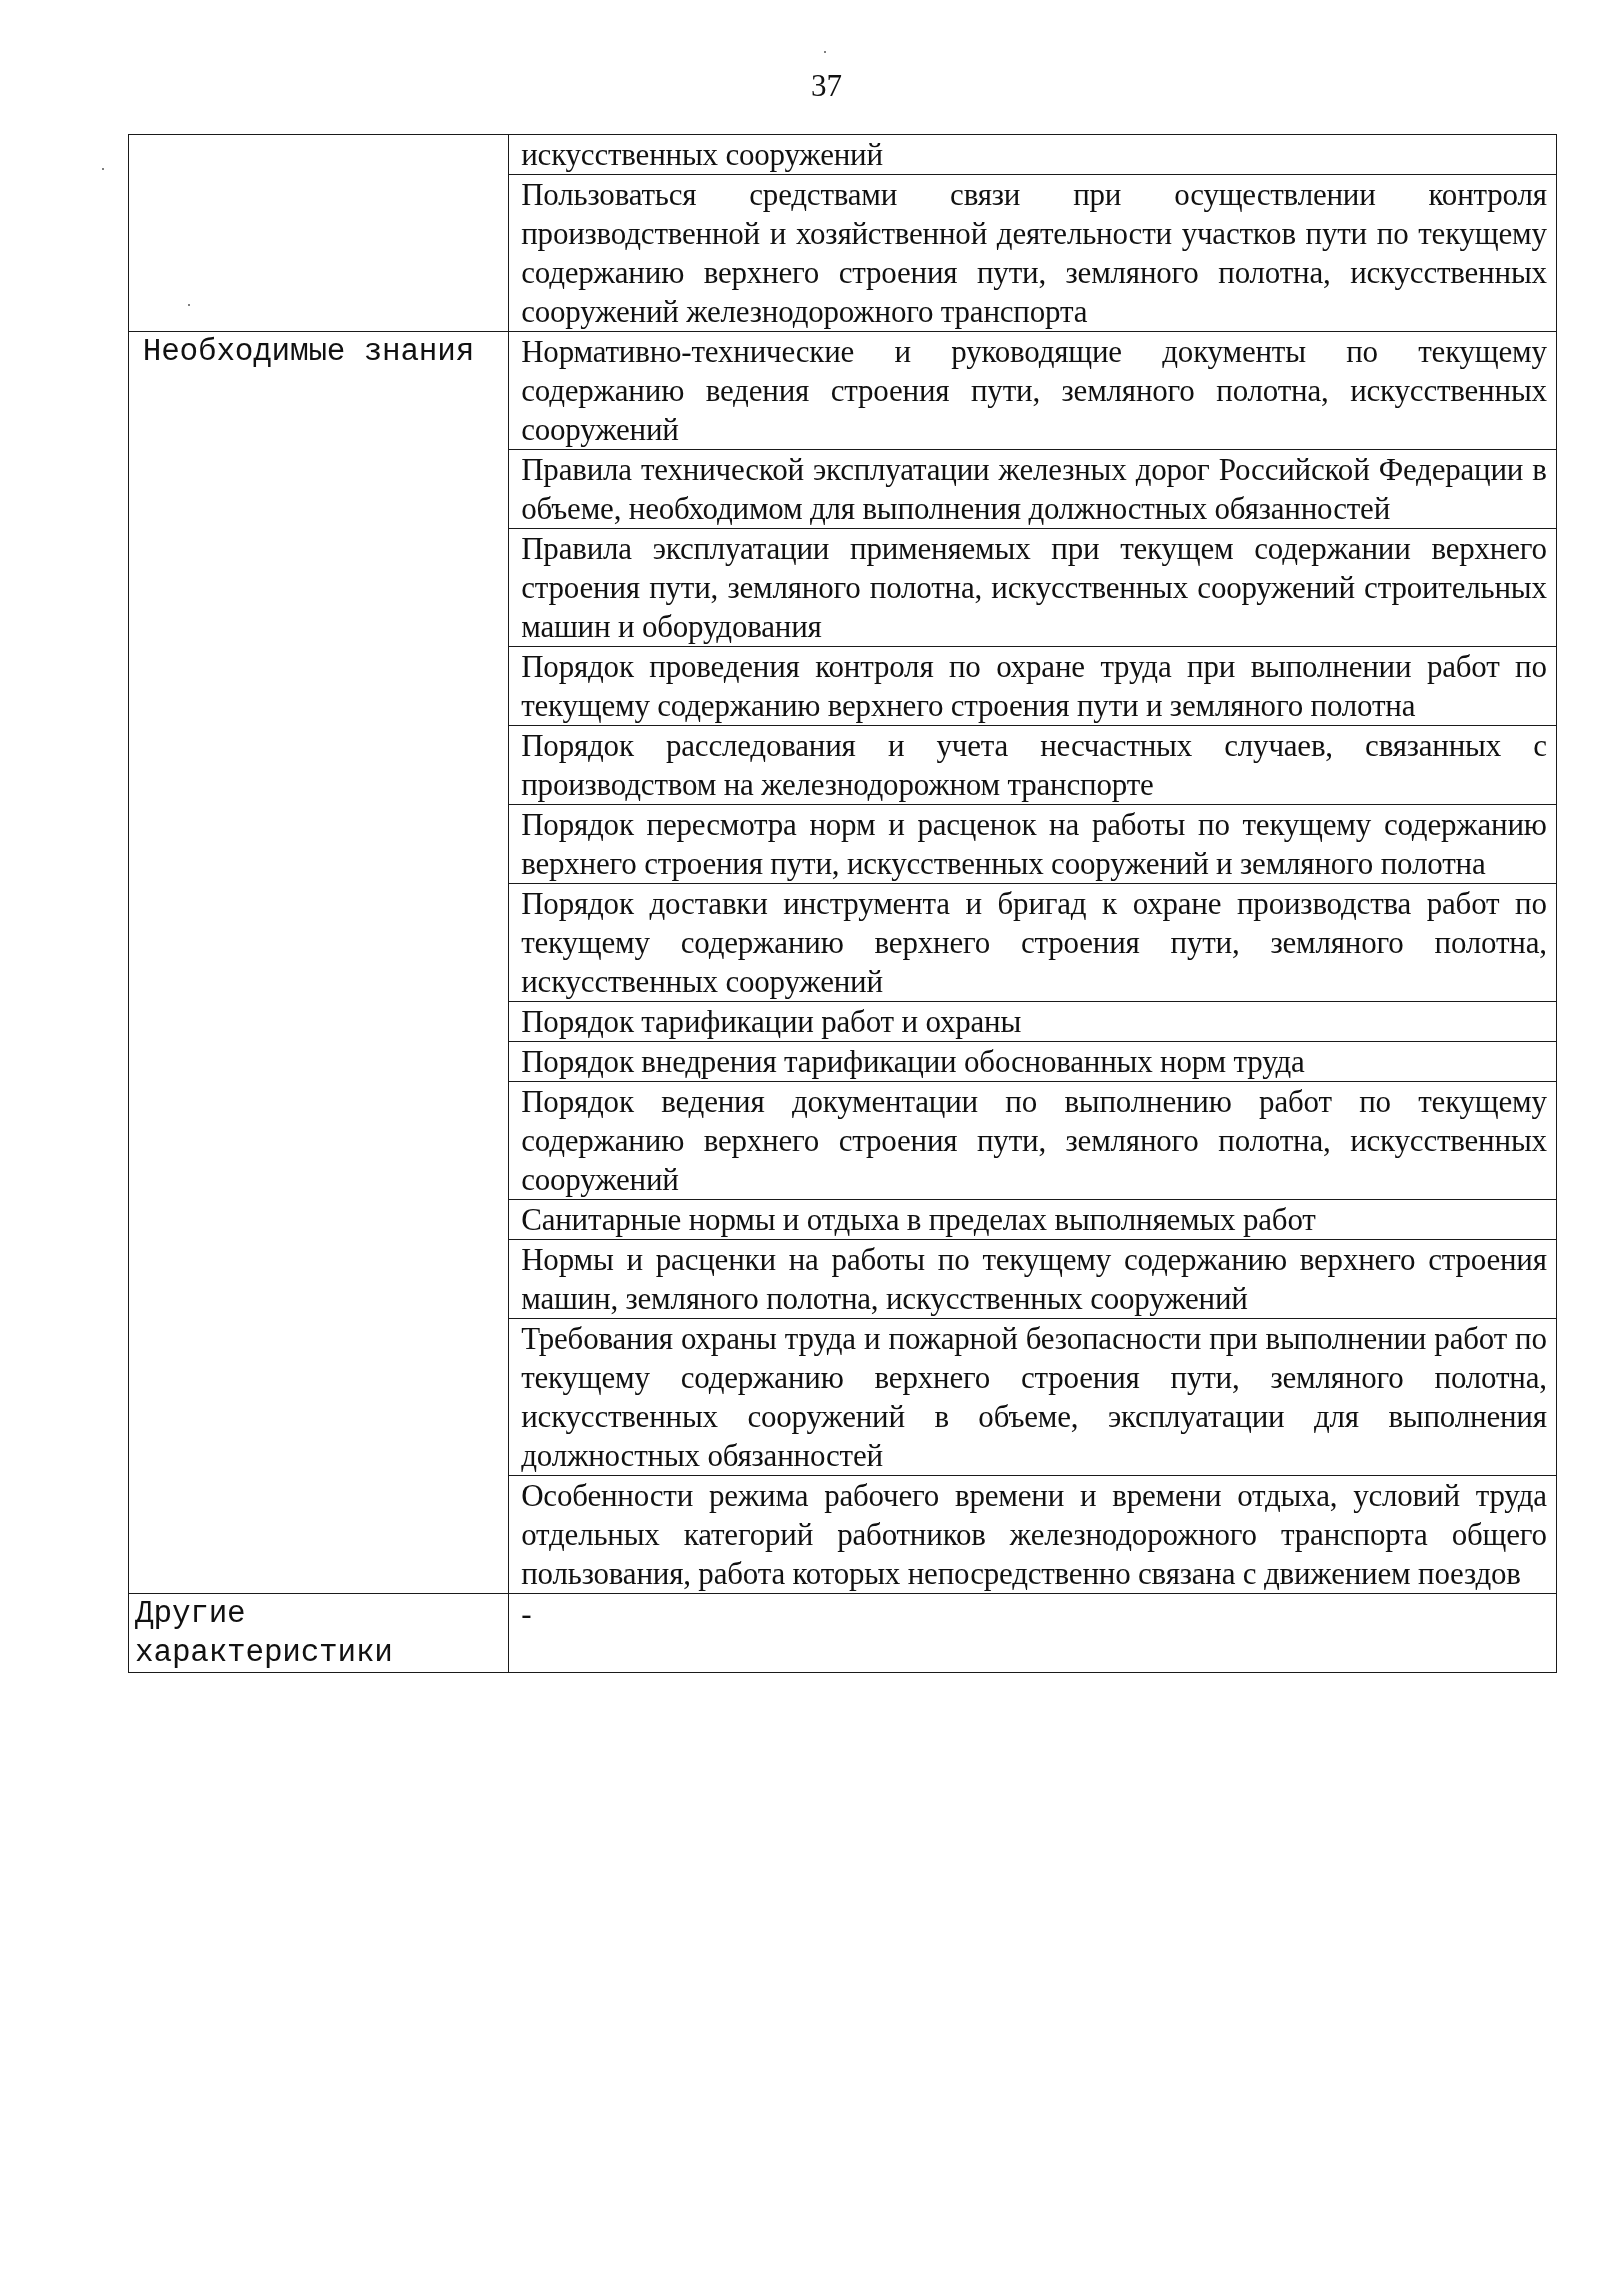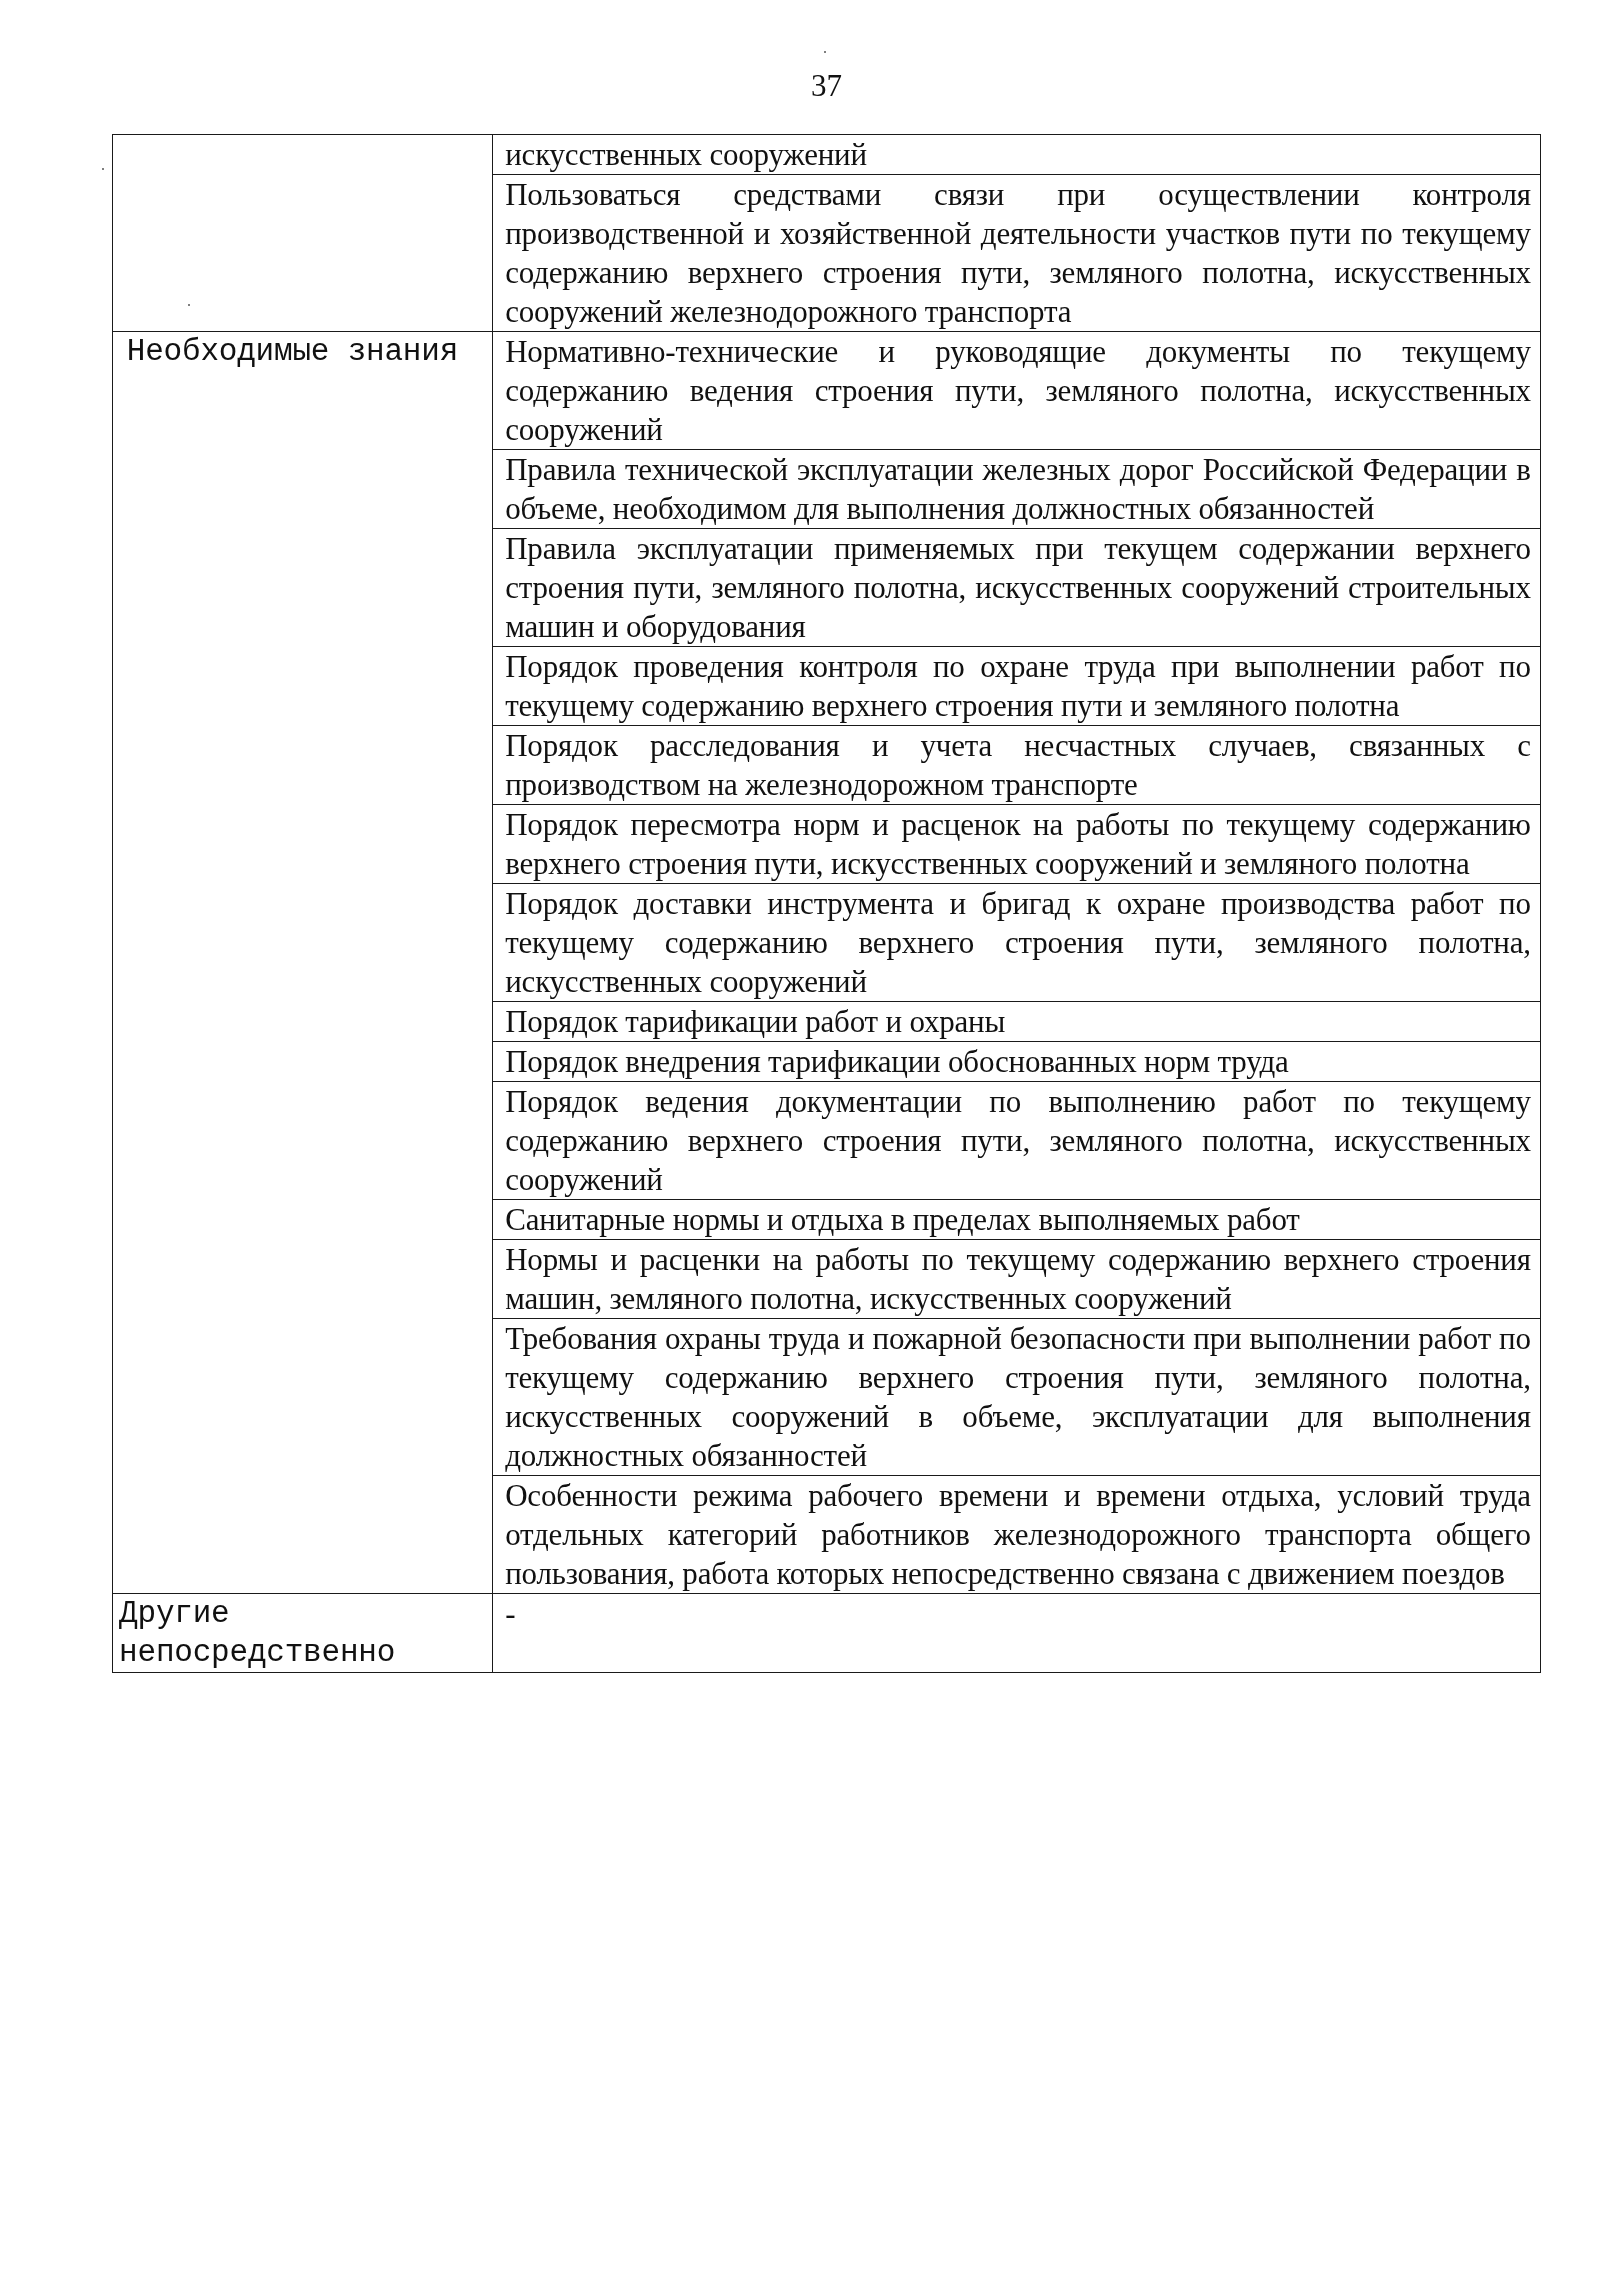--- a/index.html
+++ b/index.html
@@ -20,21 +20,21 @@
       top: 67px;
       left: 0;
       width: 1653px;
       text-align: center;
       font-size: 31px;
       line-height: 37px;
     }
     .doc-table {
       position: absolute;
       top: 134px;
-      left: 112px;
+      left: 128px;
       width: 1428px;
       border-collapse: collapse;
       table-layout: fixed;
       font-size: 31px;
       line-height: 39px;
     }
     .doc-table td {
       border: 1.5px solid #1a1a1a;
       padding: 0 10.7px 0 13.8px;
       vertical-align: top;
@@ -123,18 +123,18 @@
       <td class="value-cell">Нормы и расценки на работы по текущему содержанию верхнего строения машин, земляного полотна, искусственных сооружений</td>
     </tr>
     <tr>
       <td class="value-cell">Требования охраны труда и пожарной безопасности при выполнении работ по текущему содержанию верхнего строения пути, земляного полотна, искусственных сооружений в объеме, эксплуатации для выполнения должностных обязанностей</td>
     </tr>
     <tr>
       <td class="value-cell">Особенности режима рабочего времени и времени отдыха, условий труда отдельных категорий работников железнодорожного транспорта общего пользования, работа которых непосредственно связана с движением поездов</td>
     </tr>
 
     <tr>
-      <td class="label-cell" style="padding-left:6.1px;">Другие непосредственно</td>
+      <td class="label-cell" style="padding-left:6.1px;">Другие характеристики</td>
       <td class="value-cell">-</td>
     </tr>
   </tbody>
 </table>
 
 
 </body></html>

